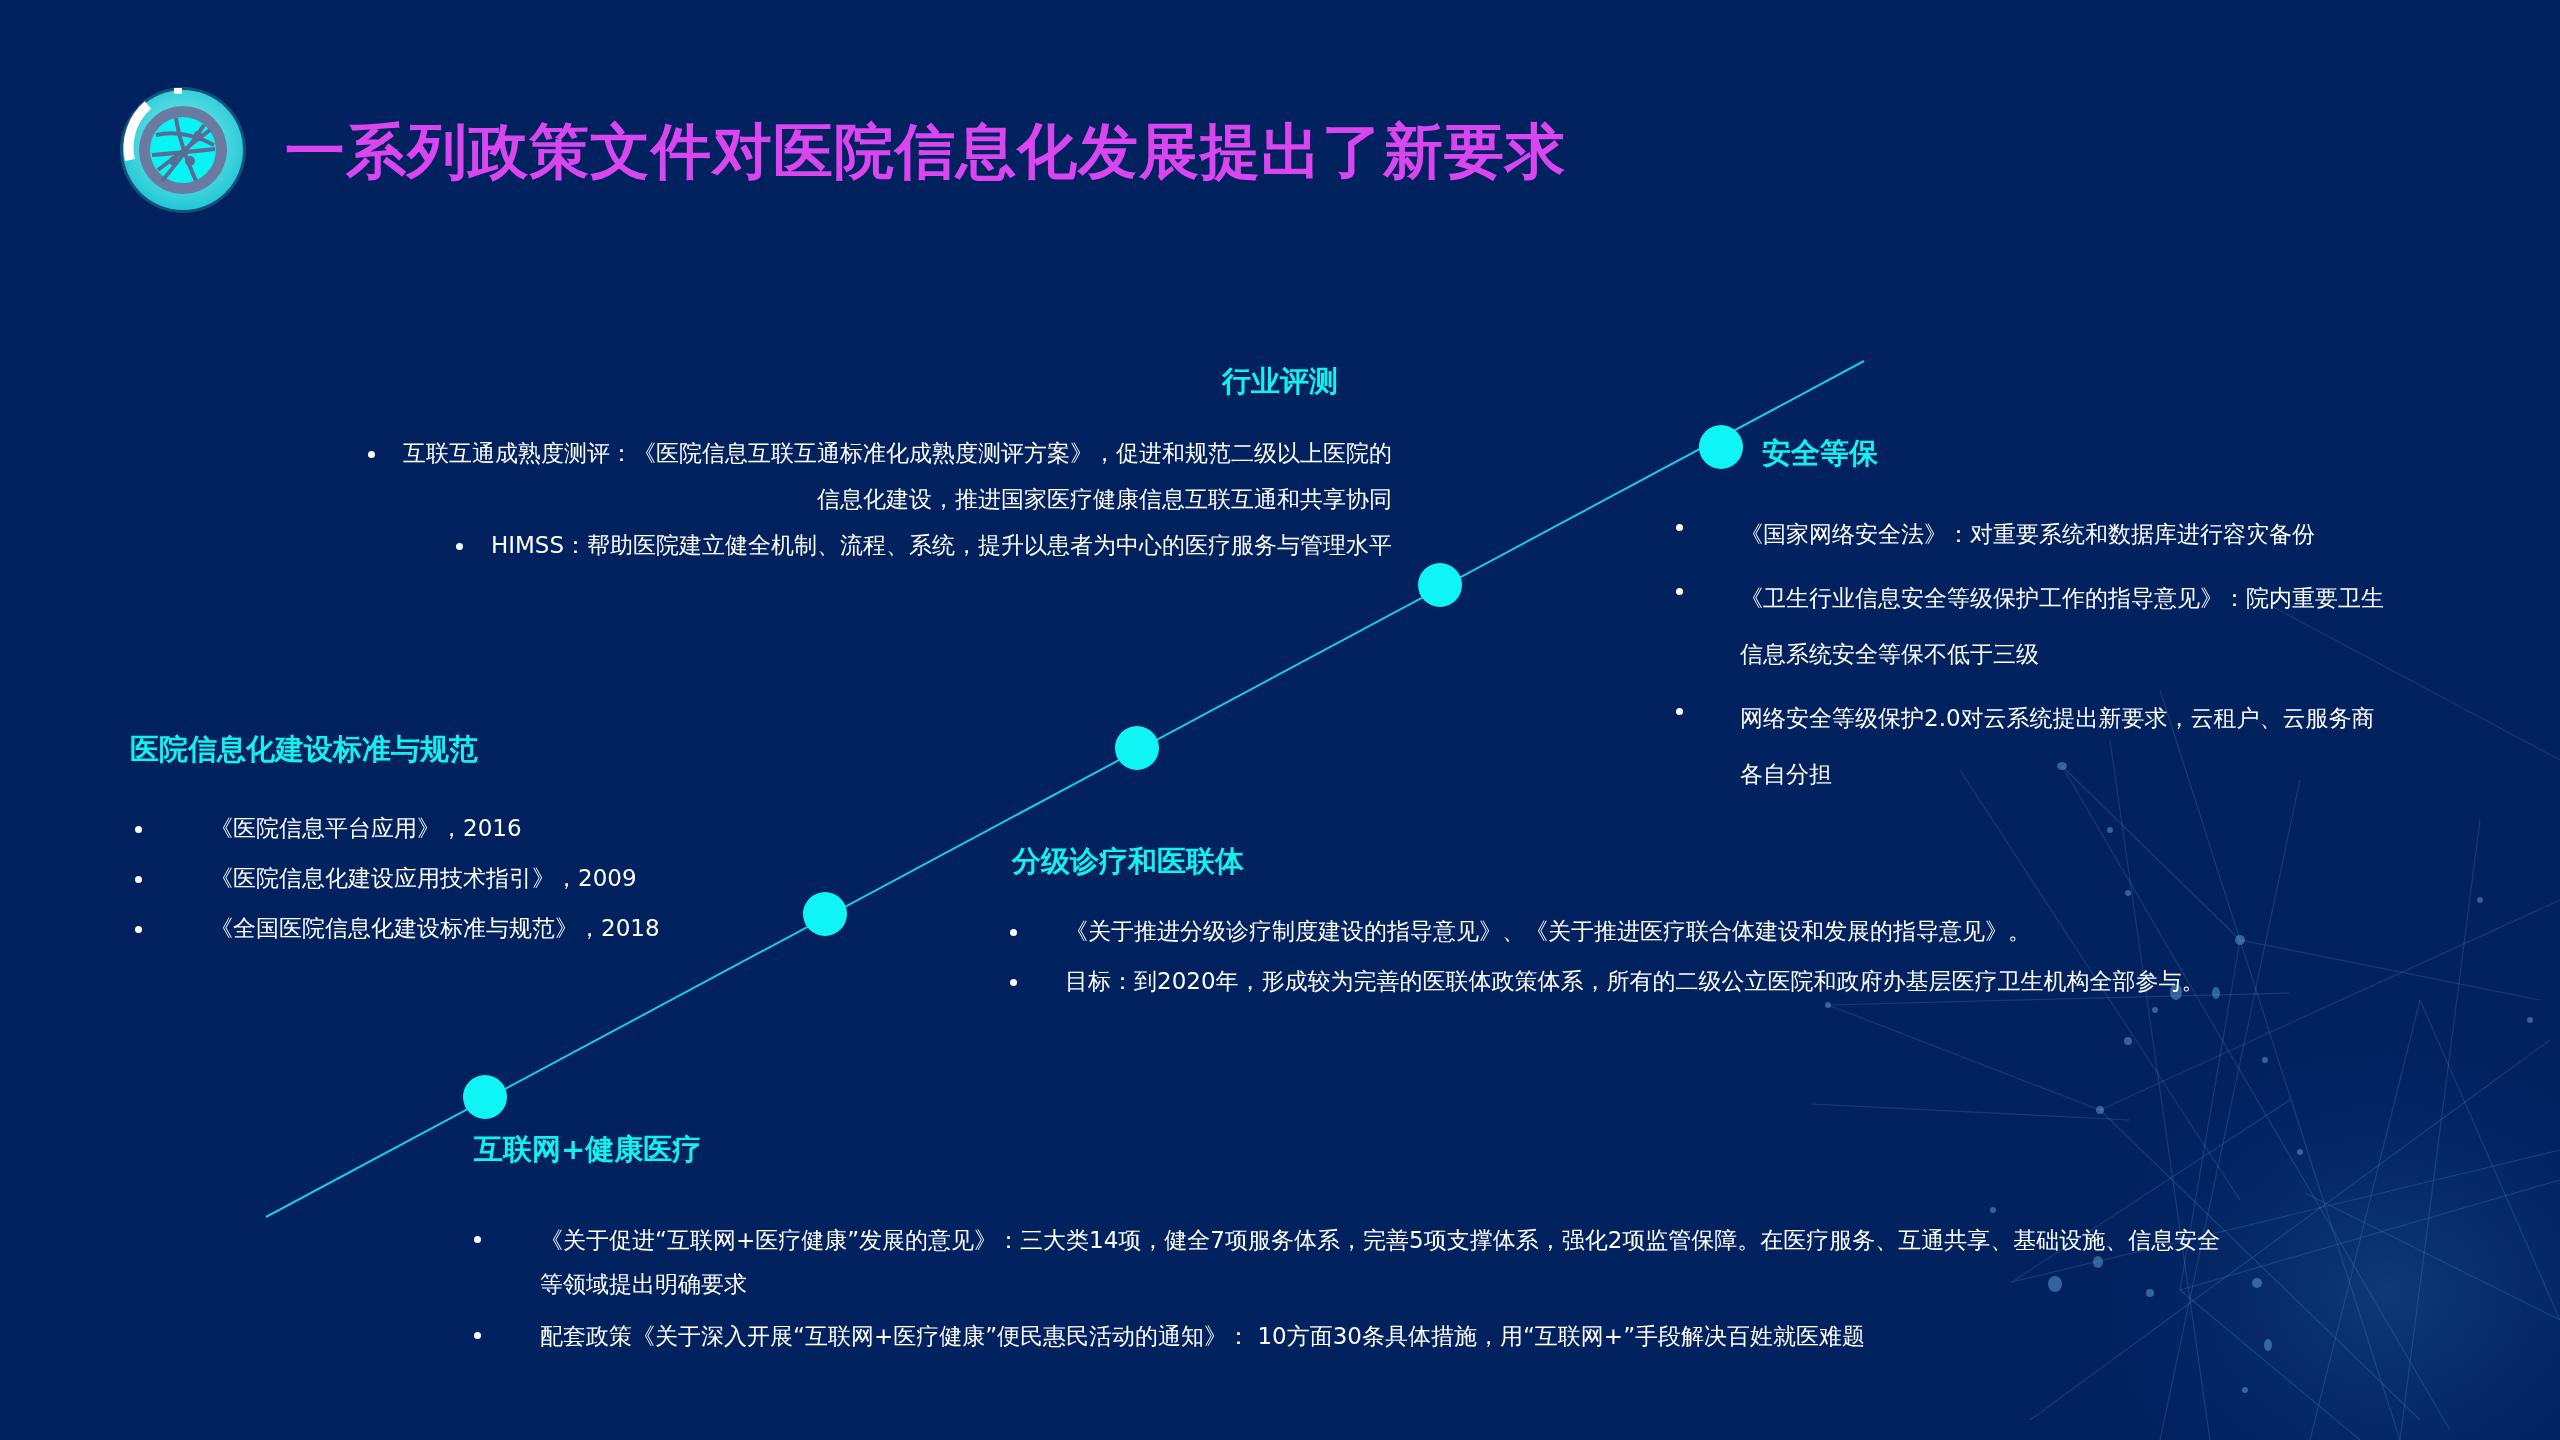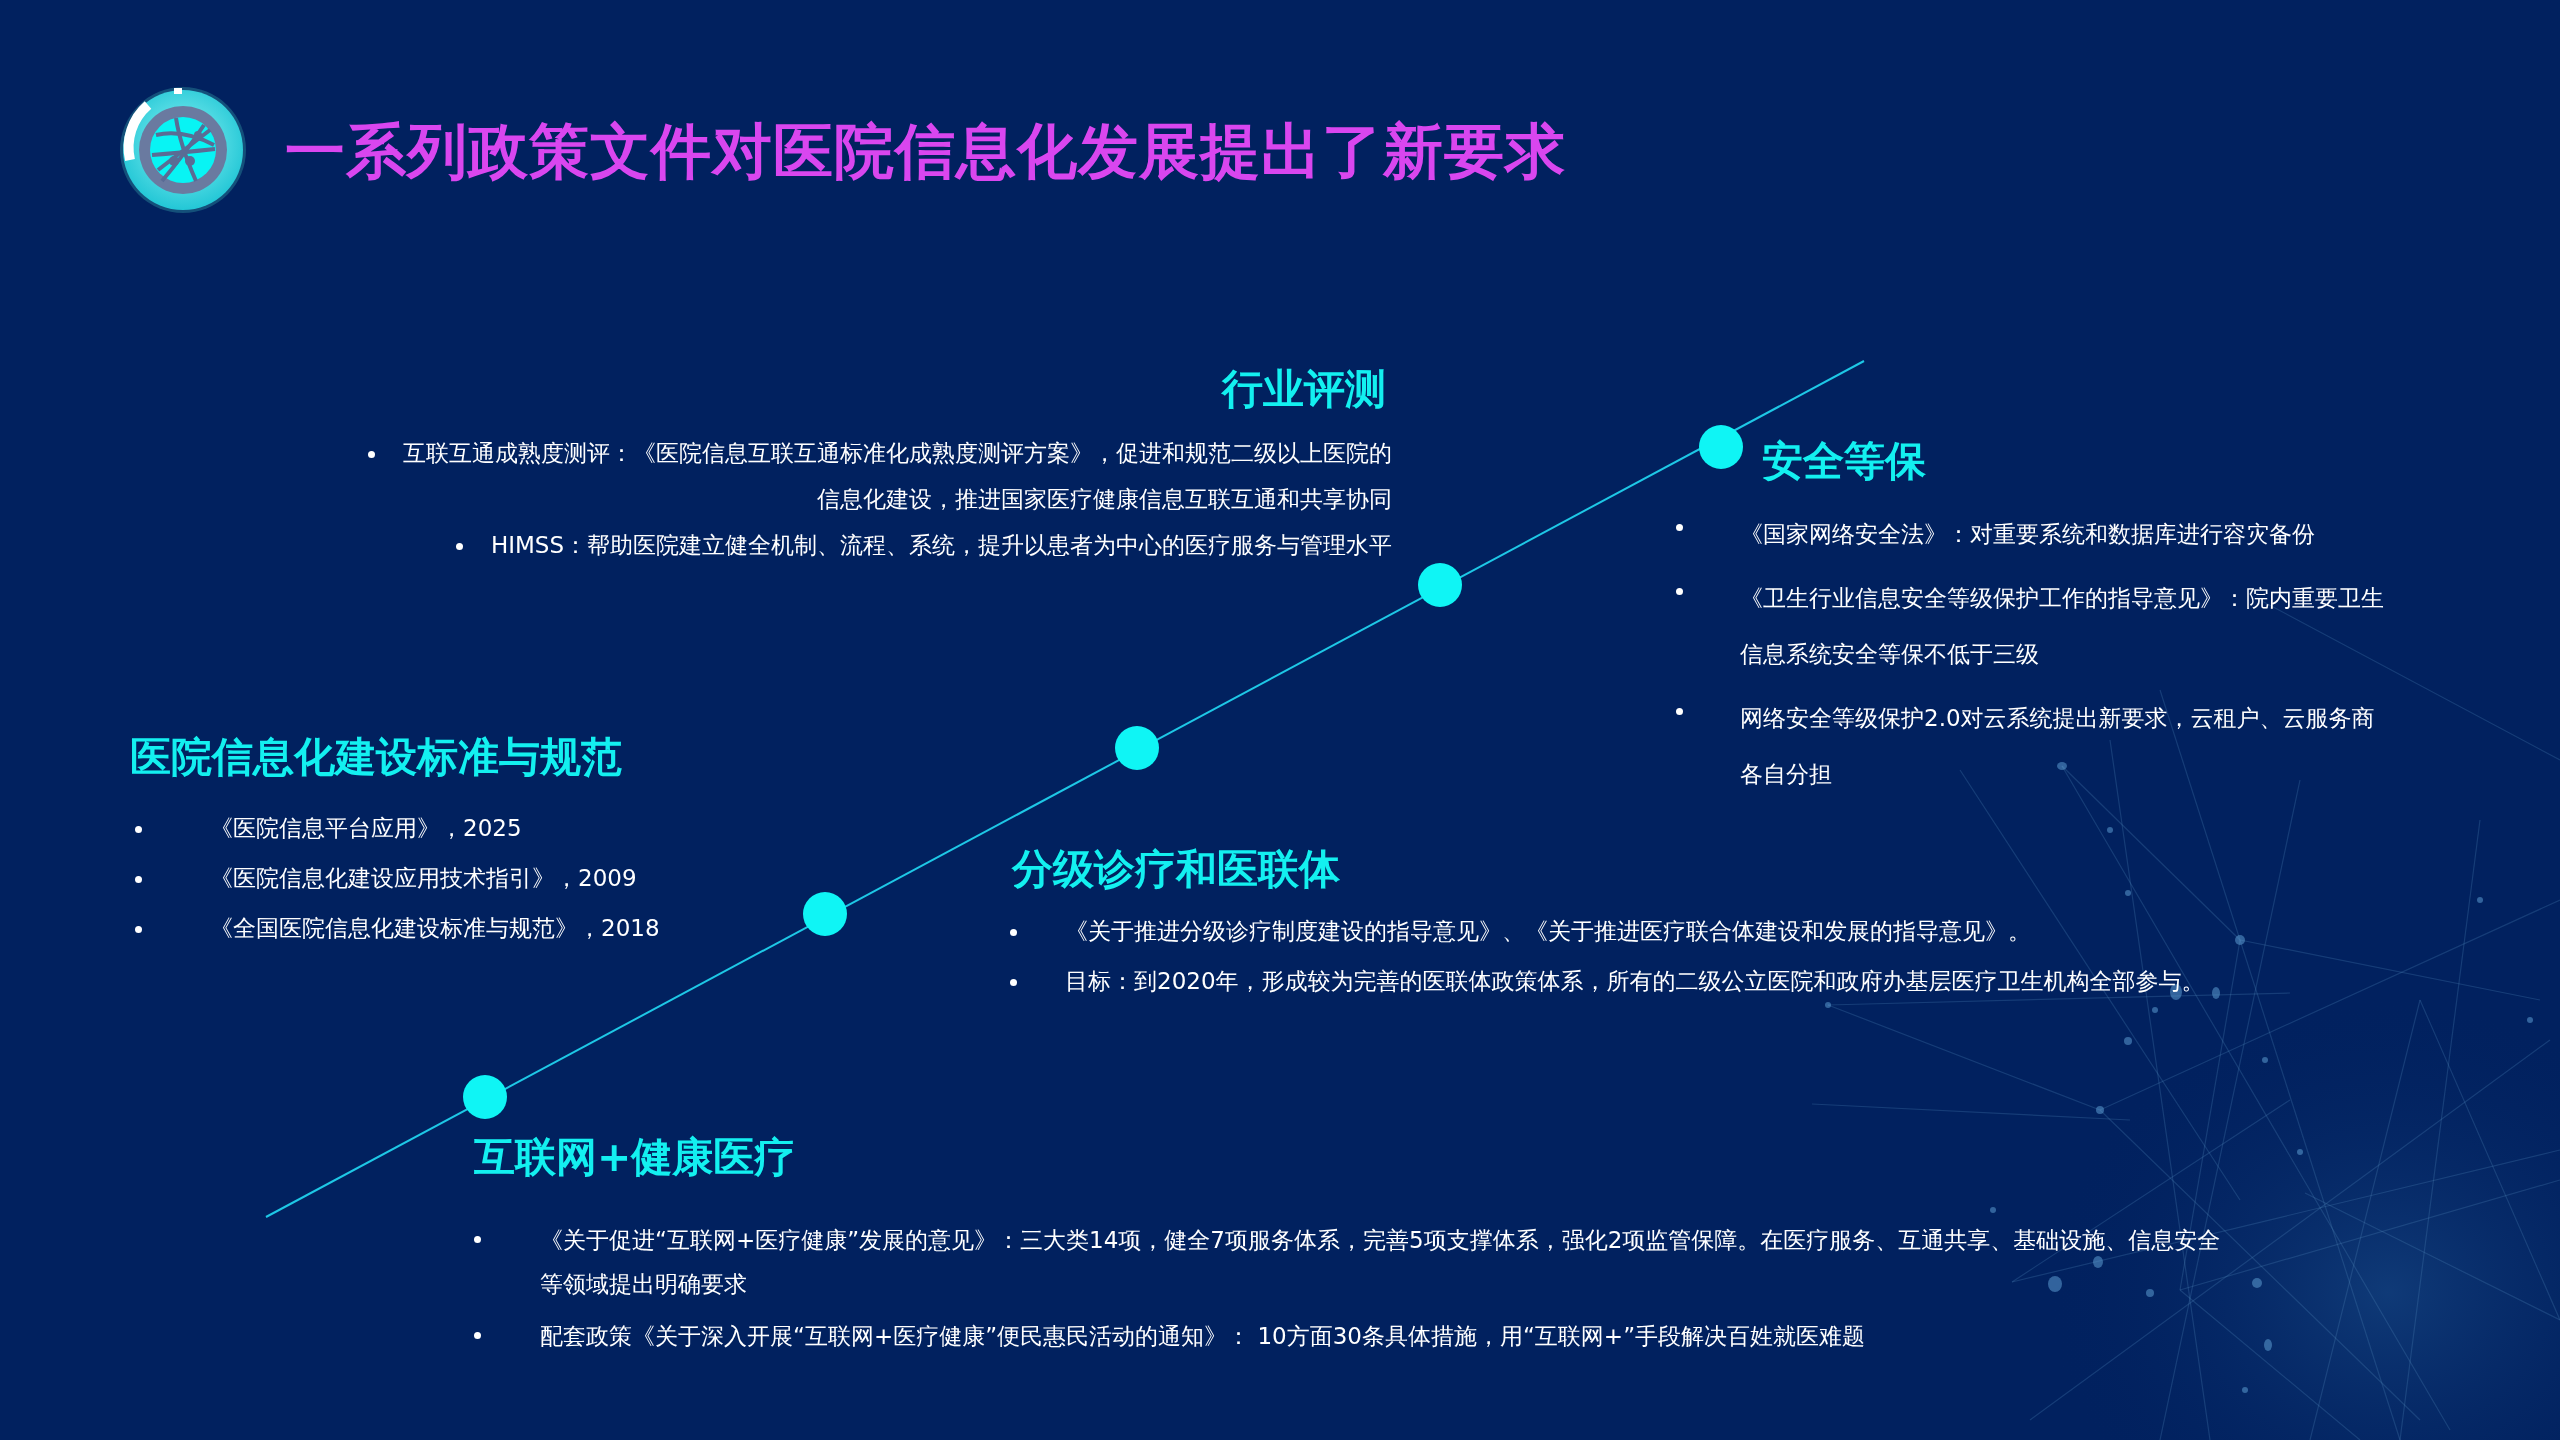--- a/index.html
+++ b/index.html
@@ -14,21 +14,21 @@
   .timeline-svg { position: absolute; left: 0; top: 0; width: 2560px; height: 1440px; }
 
   .logo { position: absolute; left: 118px; top: 85px; width: 130px; height: 130px; }
   .page-title {
     position: absolute; left: 285px; top: 112px;
     font-size: 60px; font-weight: bold; color: #d946ef;
     letter-spacing: 1px; white-space: nowrap; margin: 0;
   }
 
   .heading {
-    position: absolute; font-size: 41px; font-weight: bold; color: #13f0f0;
+    position: absolute; font-size: 29px; font-weight: bold; color: #13f0f0;
     white-space: nowrap; margin: 0;
   }
   .bullets { position: absolute; margin: 0; padding: 0; list-style: none; font-size: 23px; color: #ffffff; }
   .bullets li { position: relative; white-space: nowrap; }
   .bullet-dot { display: inline-block; width: 7px; height: 7px; border-radius: 50%; background: #ffffff; vertical-align: middle; }
 
   
   #h-industry { left: 1222px; top: 362px; }
   .industry-list { right: 1168px; top: 430px; text-align: right; }
   .industry-list li { height: 46px; line-height: 46px; }
@@ -158,21 +158,21 @@
 
 <h2 class="heading" id="h-industry">行业评测</h2>
 <ul class="bullets industry-list">
   <li><span class="bullet-dot"></span><span>互联互通成熟度测评：《医院信息互联互通标准化成熟度测评方案》，促进和规范二级以上医院的</span></li>
   <li><span>信息化建设，推进国家医疗健康信息互联互通和共享协同</span></li>
   <li><span class="bullet-dot"></span><span>HIMSS：帮助医院建立健全机制、流程、系统，提升以患者为中心的医疗服务与管理水平</span></li>
 </ul>
 
 <h2 class="heading" id="h-standards">医院信息化建设标准与规范</h2>
 <ul class="bullets standards-list">
-  <li><span class="bullet-dot"></span><span>《医院信息平台应用》，2025</span></li>
+  <li><span class="bullet-dot"></span><span>《医院信息平台应用》，2016</span></li>
   <li><span class="bullet-dot"></span><span>《医院信息化建设应用技术指引》，2009</span></li>
   <li><span class="bullet-dot"></span><span>《全国医院信息化建设标准与规范》，2018</span></li>
 </ul>
 
 <h2 class="heading" id="h-security">安全等保</h2>
 <ul class="bullets security-list">
   <li><span class="bullet-dot"></span><span>《国家网络安全法》：对重要系统和数据库进行容灾备份</span></li>
   <li><span class="bullet-dot"></span><span>《卫生行业信息安全等级保护工作的指导意见》：院内重要卫生信息系统安全等保不低于三级</span></li>
   <li><span class="bullet-dot"></span><span>网络安全等级保护2.0对云系统提出新要求，云租户、云服务商各自分担</span></li>
 </ul>

